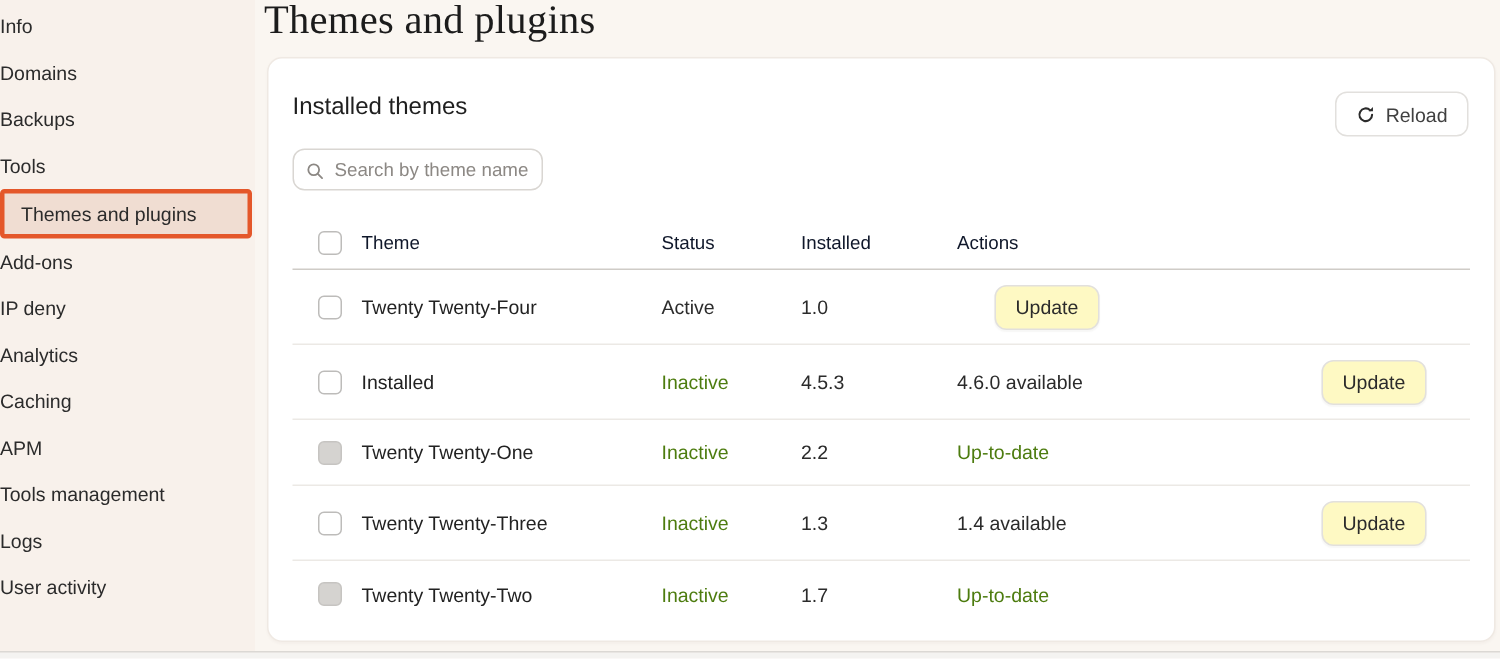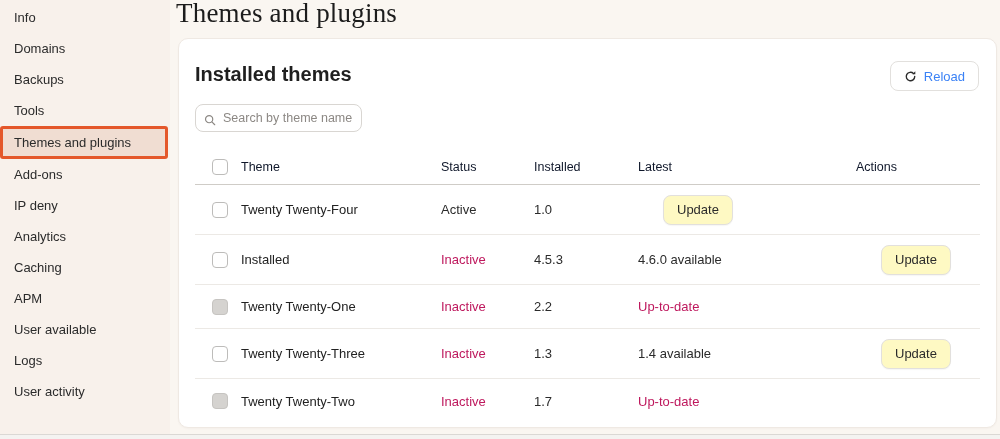--- a/index.html
+++ b/index.html
@@ -12,21 +12,21 @@
     color:#262626;
   }
 
   
   .sidebar {
     position:absolute; left:0; top:0; width:170px; height:434px;
     background:#f8f1eb; padding-top:2px;
   }
   .side-item {
     height:31px; display:flex; align-items:center;
-    padding-left:14px; font-size:13px; color:#2b2b2b;
+    padding-left:0; font-size:13px; color:#2b2b2b;
     cursor:pointer; white-space:nowrap;
   }
   .side-item.active {
     height:33px; width:168px;
     background:#f0ddd2;
     border:3px solid #e4572a; border-radius:3px;
     padding-left:11px; font-weight:bold; font-weight:500;
   }
 
   
@@ -35,26 +35,26 @@
     font-family:"Liberation Serif", serif;
     font-size:27px; font-weight:500; color:#1c1c1c;
     letter-spacing:0.2px;
   }
   .card {
     position:absolute; left:178px; top:38px; width:819px; height:390px;
     background:#ffffff; border:1px solid #efe9e3; border-radius:10px;
     box-shadow:0 1px 2px rgba(60,40,20,0.03);
     padding:24px 16px 0 16px;
   }
-  .card-title { font-size:20px; font-weight:bold; color:#1f1f1f; }
+  .card-title { font-size:16px; font-weight:normal; color:#1f1f1f; }
   .reload-btn {
     position:absolute; top:22px; right:17px; height:30px;
     display:inline-flex; align-items:center; gap:7px;
     background:#fff; border:1px solid #e2e0dd; border-radius:8px;
-    padding:0 13px; font-size:13px; color:#3b82f6; cursor:pointer;
+    padding:0 13px; font-size:13px; color:#404040; cursor:pointer;
     font-family:inherit;
   }
   .reload-btn svg { display:block; }
 
   .search-wrap {
     margin-top:18px; position:relative; width:167px; height:28px;
   }
   .search-wrap input {
     width:100%; height:100%;
     border:1px solid #d9d6d2; border-radius:8px;
@@ -91,21 +91,21 @@
 
   .checkbox {
     width:16px; height:16px; background:#fff;
     border:1px solid #bdbcba; border-radius:4px; cursor:pointer;
     display:inline-block;
   }
   .checkbox.disabled {
     background:#d5d3d0; border-color:#c6c4c1; cursor:default;
   }
   .theme-name { color:#222222; }
-  .muted { color:#be185d; }
+  .muted { color:#4d7c0f; }
   .dark { color:#2b2b2b; }
 
   .update-btn {
     margin-left:25px; height:30px; padding:0 13px;
     background:#fef9c3; border:1px solid #e2e0dd; border-radius:8px;
     font-size:13px; color:#2b2b2b; cursor:pointer; font-family:inherit;
     box-shadow:0 1px 1px rgba(60,40,20,0.04);
   }
 
   
@@ -143,21 +143,21 @@
       <div class="side-item">
         <span>Analytics</span>
       </div>
       <div class="side-item">
         <span>Caching</span>
       </div>
       <div class="side-item">
         <span>APM</span>
       </div>
       <div class="side-item">
-        <span>User available</span>
+        <span>Tools management</span>
       </div>
       <div class="side-item">
         <span>Logs</span>
       </div>
       <div class="side-item">
         <span>User activity</span>
       </div>
     </nav>
 </div>
 
@@ -188,21 +188,20 @@
   </div>
 
   <div class="table">
     <div class="thead">
       <div class="col-check">
         <span class="checkbox"></span>
       </div>
       <div class="col-theme">Theme</div>
       <div class="col-status">Status</div>
       <div class="col-installed">Installed</div>
-      <div class="col-latest">Latest</div>
       <div class="col-actions">Actions</div>
     </div>
     <div>
         <div class="trow tall">
           <div class="col-check">
             <span class="checkbox"></span>
           </div>
           <div class="col-theme theme-name">Twenty Twenty-Four</div>
           <div class="col-status dark">Active</div>
           <div class="col-installed dark">1.0</div>

